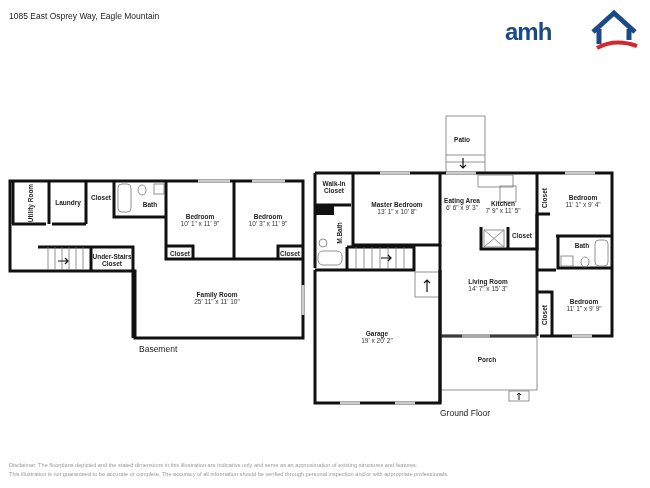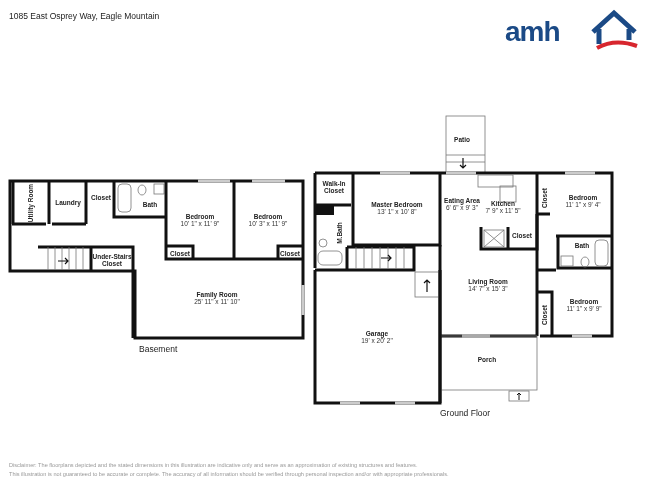--- a/index.html
+++ b/index.html
@@ -1,19 +1,19 @@
 <!DOCTYPE html>
 <html><head>
 <meta charset="utf-8">
 <style>
   html,body{margin:0;padding:0;background:#fff;}
   body{width:650px;height:488px;position:relative;overflow:hidden;font-family:"Liberation Sans",sans-serif;}
   .addr{position:absolute;left:9px;top:11px;font-size:8.5px;color:#222;}
   .logo{position:absolute;left:505px;top:8px;width:135px;height:44px;}
-  .logo-text{position:absolute;left:0;top:6px;font-family:"Liberation Sans",sans-serif;font-weight:bold;font-size:28px;color:#1b4a86;letter-spacing:-1px;line-height:36px;}
+  .logo-text{position:absolute;left:0;top:6px;font-family:"Liberation Sans",sans-serif;font-weight:bold;font-size:24px;color:#1b4a86;letter-spacing:-1px;line-height:36px;}
   svg.plan{position:absolute;left:0;top:0;}
   .wall{fill:none;stroke:#111;stroke-width:3;}
   .thin{fill:none;stroke:#777;stroke-width:0.8;}
   .win{stroke:#ccc;stroke-width:3;}
   .lbl{font-family:"Liberation Sans",sans-serif;font-size:6.5px;font-weight:bold;fill:#222;}
   .dim{font-family:"Liberation Sans",sans-serif;font-size:6.5px;fill:#333;}
   .floorlbl{font-family:"Liberation Sans",sans-serif;font-size:8.5px;fill:#222;}
   .disc{position:absolute;left:9px;font-size:5.6px;color:#999;white-space:nowrap;}
 </style>
 </head>

